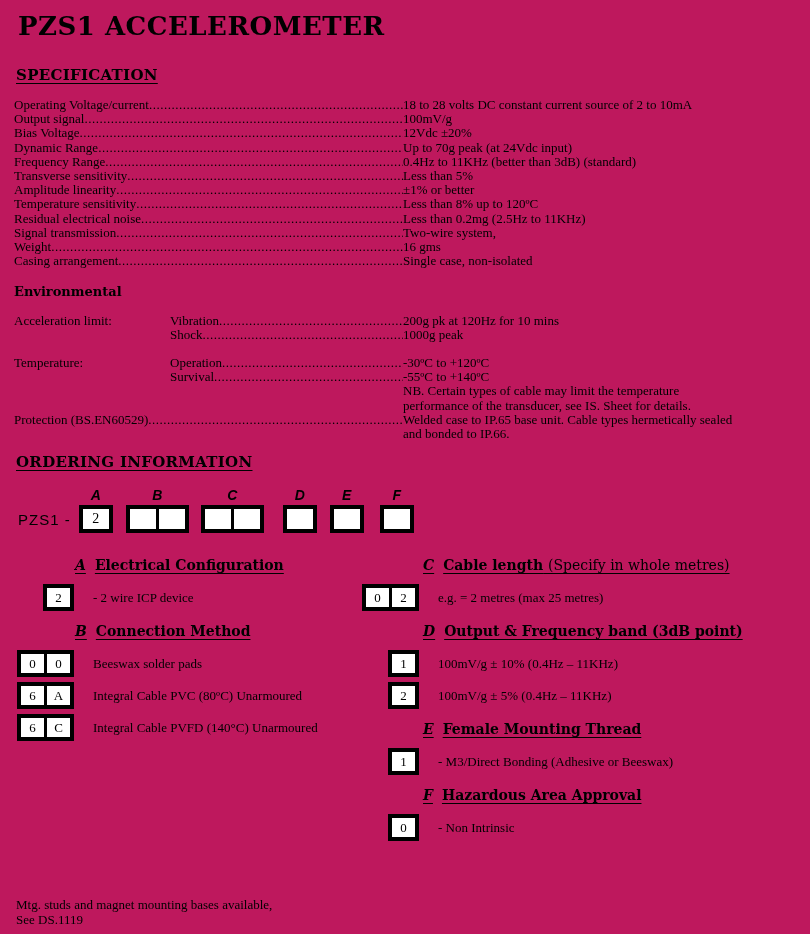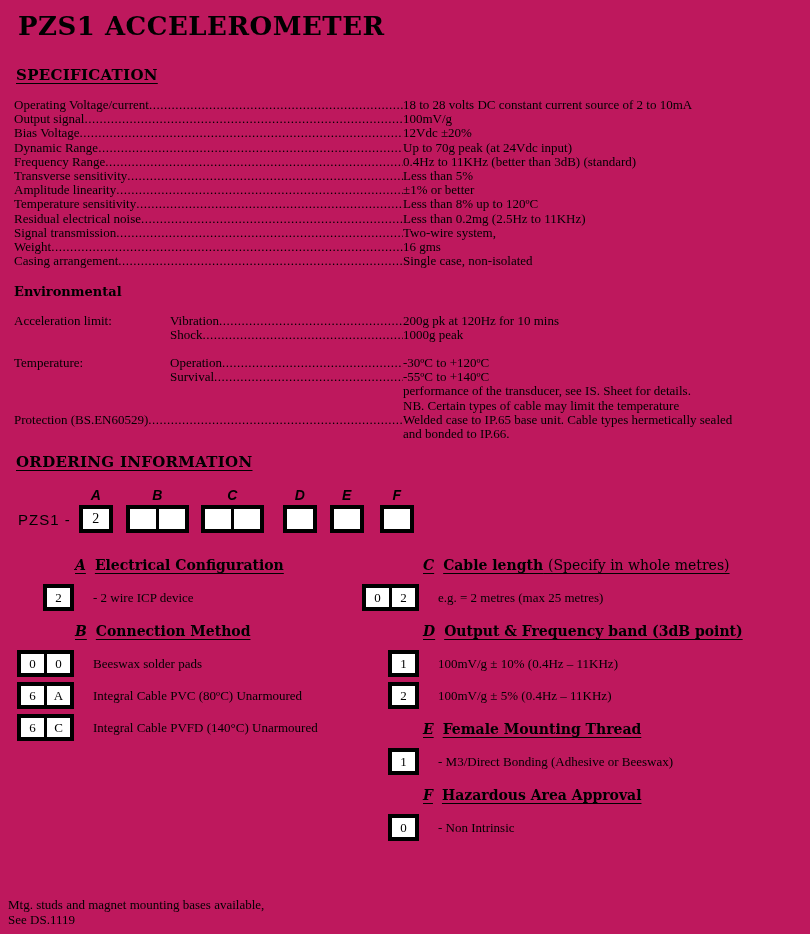--- a/index.html
+++ b/index.html
@@ -82,21 +82,21 @@
   .cellbox-wrap{width:61px;flex:none;display:flex;justify-content:flex-end;}
   .colL .cellbox-wrap{margin-left:-1px;}
   .colR .cellbox-wrap{margin-left:-7px;}
   .opt-cells{display:flex;border:4px solid #000;background:#fff;}
   .opt-cell{
     width:23px;height:19px;display:flex;align-items:center;justify-content:center;
     font-size:13px;background:#fff;
   }
   .opt-cell + .opt-cell{border-left:3px solid #000;}
   .opt-text{margin-left:19px;}
-  .footer{position:absolute;left:8px;top:897px;line-height:15px;}
+  .footer{position:absolute;left:16px;top:897px;line-height:15px;}
 </style>
 </head>
 <body>
 
 <div class="page">
 
   <div class="title">PZS1 ACCELEROMETER</div>
 
   <div class="sec-heading">SPECIFICATION</div>
 
@@ -222,25 +222,25 @@
         <span class="col1"></span>
         <span class="left233">
             <span class="lbl">Survival</span>
             <span class="dots"></span>
           </span>
         <span class="val">-55ºC to +140ºC</span>
       </div>
     </div>
     <div class="row">
       <span class="spacer"></span>
+      <span class="val">NB. Certain types of cable may limit the temperature</span>
+    </div>
+    <div class="row">
+      <span class="spacer"></span>
       <span class="val">performance of the transducer, see IS. Sheet for details.</span>
-    </div>
-    <div class="row">
-      <span class="spacer"></span>
-      <span class="val">NB. Certain types of cable may limit the temperature</span>
     </div>
     <div class="row">
       <span class="left389">
           <span class="lbl">Protection (BS.EN60529)</span>
           <span class="dots"></span>
         </span>
       <span class="val">Welded case to IP.65 base unit. Cable types hermetically sealed</span>
     </div>
     <div class="row">
       <span class="spacer"></span>

